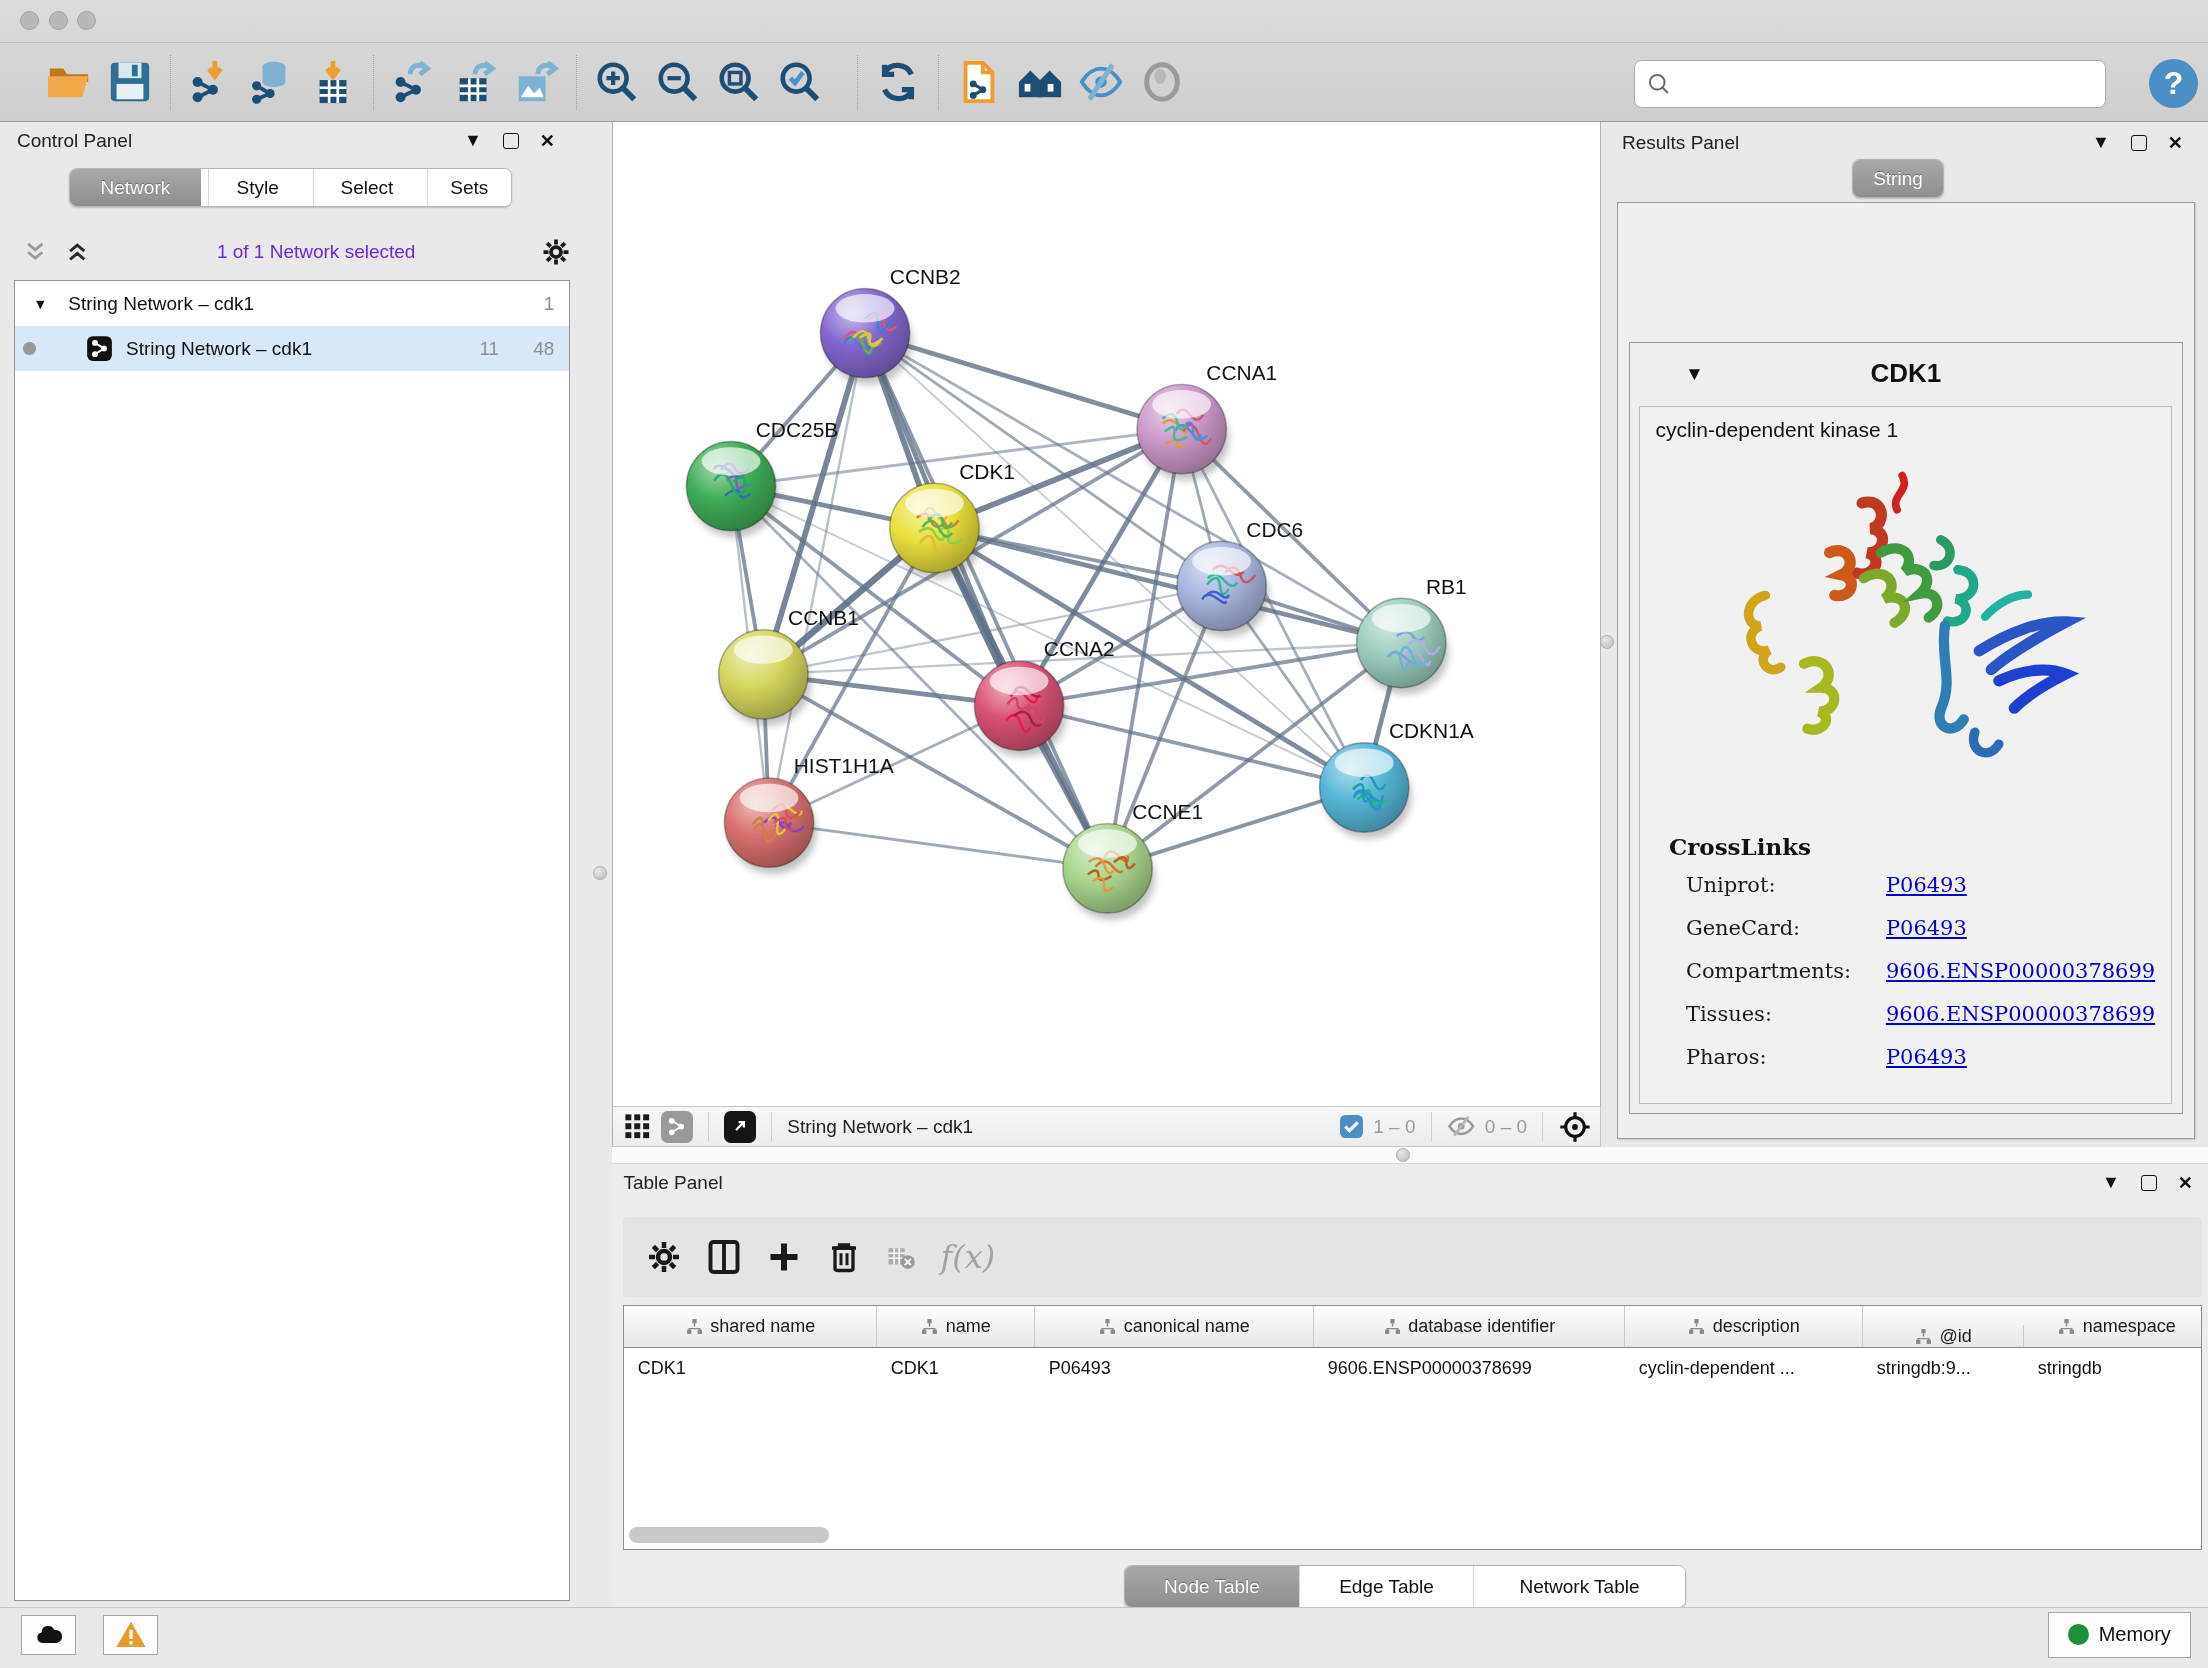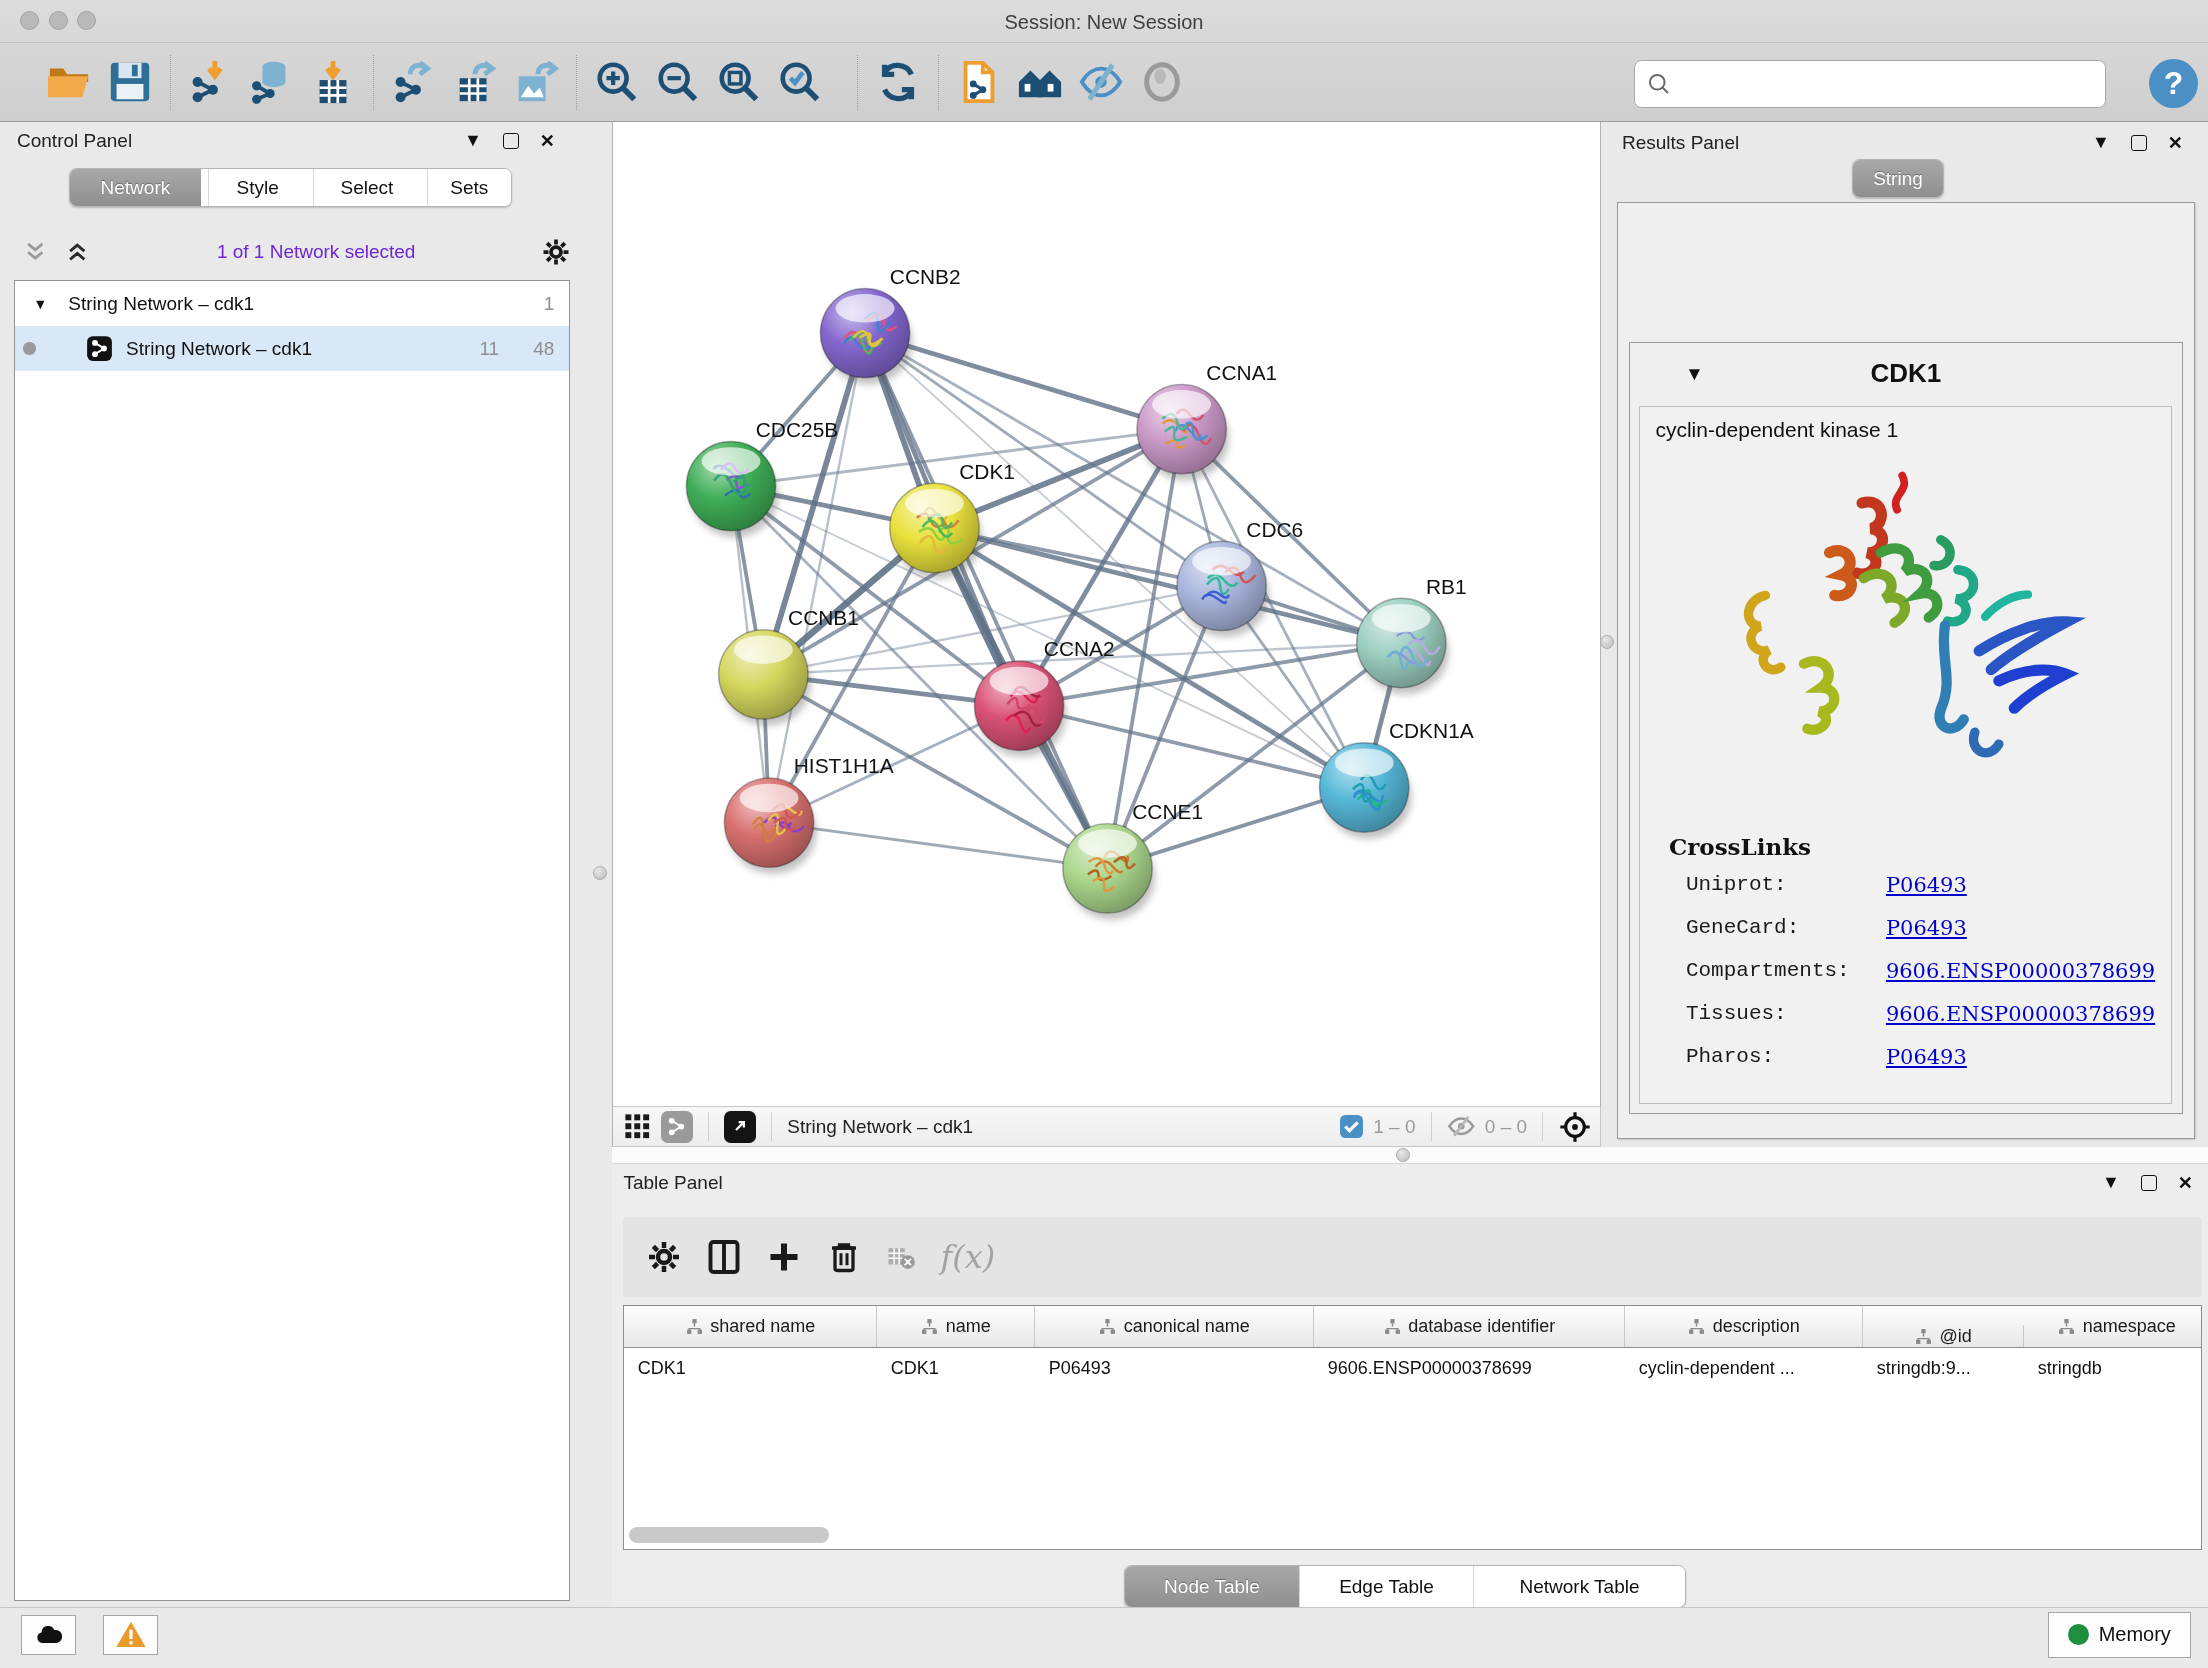--- a/index.html
+++ b/index.html
@@ -74,21 +74,21 @@
     border:1px solid #9a9a9a; background:#efefef; }
   #rp-gene-head { height:61px; display:flex; align-items:center; justify-content:center; gap:17px;
     font-size:26px; font-weight:bold; color:#111; position:relative;}
   #rp-gene-head .tri { position:absolute; left:55px; font-size:19px; font-weight:normal;}
   #rp-inner { position:absolute; left:9.5px; top:63px; width:533px; height:698px;
     border:1px solid #bcbcbc; background:#f1f1f1; }
   #rp-desc { font-size:21px; color:#111; padding:11.4px 0 0 15px; }
   #crosslinks { position:absolute; left:28.5px; top:426px; font-family:"DejaVu Serif",serif; }
   #crosslinks h3 { font-size:23px; color:#111; margin-bottom:13.3px; }
   .clrow { display:flex; margin-bottom:19px; font-size:21px; color:#1a1a1a; }
-  .clrow .lbl { width:217px; padding-left:17px;font-family:Liberation Mono, monospace; }
+  .clrow .lbl { width:217px; padding-left:17px; }
   .clrow a { color:#0000cc; text-decoration:underline; }
 
   
   #table-panel { left:612px; top:1164px; width:1597px; height:443px; background:#ededed; }
   #tp-titlerow { position:absolute; left:11.4px; top:7.6px; width:1579px; display:flex; align-items:center; }
   #tp-toolbox { position:absolute; left:11.4px; top:53px; width:1579px; height:80px; background:#e4e4e4;
     border-radius:3.8px; display:flex; align-items:center; gap:24px; padding-left:23px; }
   #tp-toolbox svg { width:36px; height:36px; }
   .fx { font-family:"DejaVu Serif",serif; font-style:italic; font-size:32px; color:#a3a3a3; }
   #tp-table { position:absolute; left:11.4px; top:141px; width:1579px; height:245px; background:#fff;
@@ -115,21 +115,20 @@
   svg text { font-family:"Liberation Sans",sans-serif; }
 </style>
 </head>
 <body>
 
 <div id="header" class="abs">
   <div id="titlebar" class="abs">
     <div class="tl" style="left:20px"></div>
     <div class="tl" style="left:49px"></div>
     <div class="tl" style="left:77px"></div>
-    <div id="window-title" class="abs">Session: New Session</div>
   </div>
   <div id="toolbar" class="abs">
     <div style="width:38px"></div>
     <div class="tbi">
         <svg viewBox="0 0 24 24">
       <path d="M2 5h7l2 3h11v4H2z" fill="#c07818"></path>
           <path d="M1 9h21l-3 11H1z" fill="#f2a94a"></path>
         </svg>
       </div>
     <div class="tbi">

